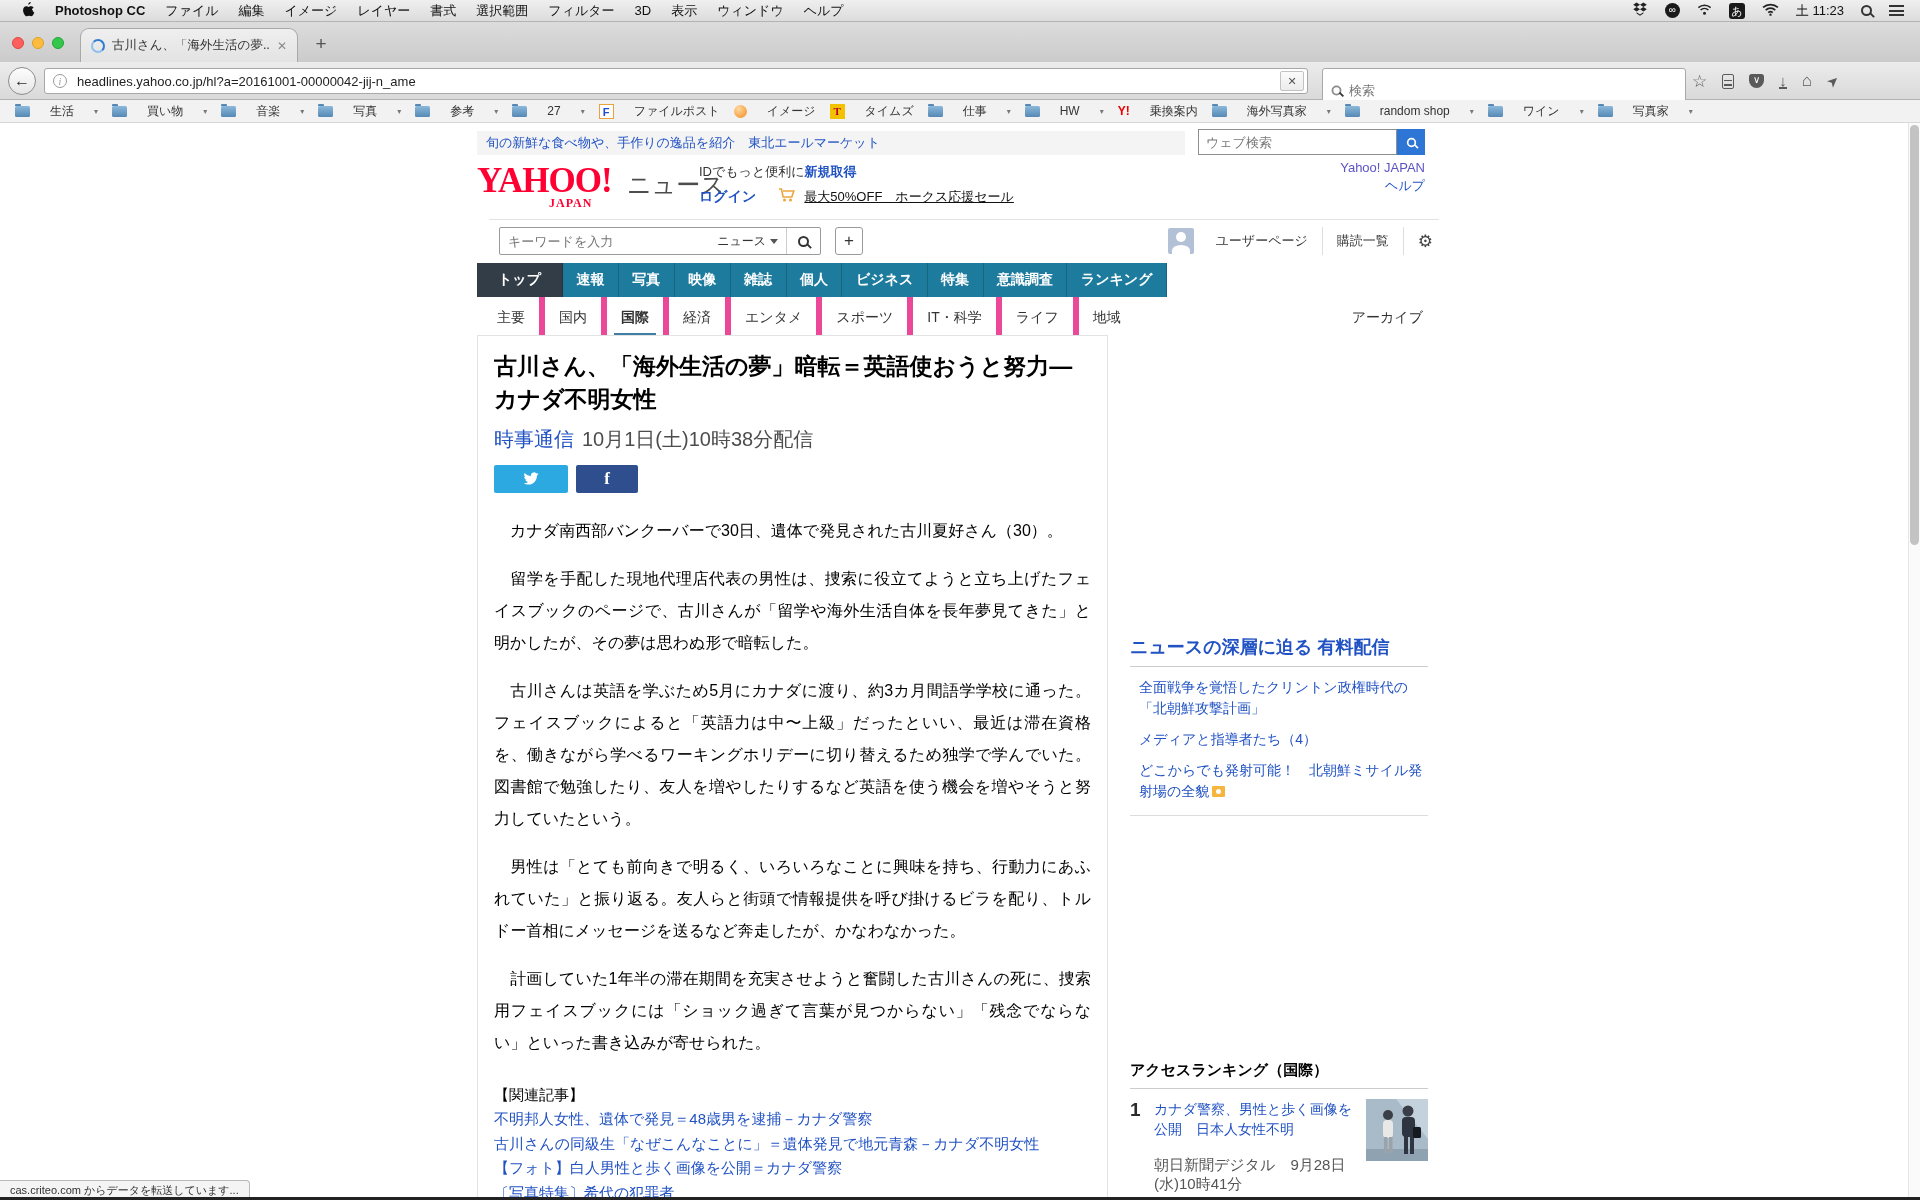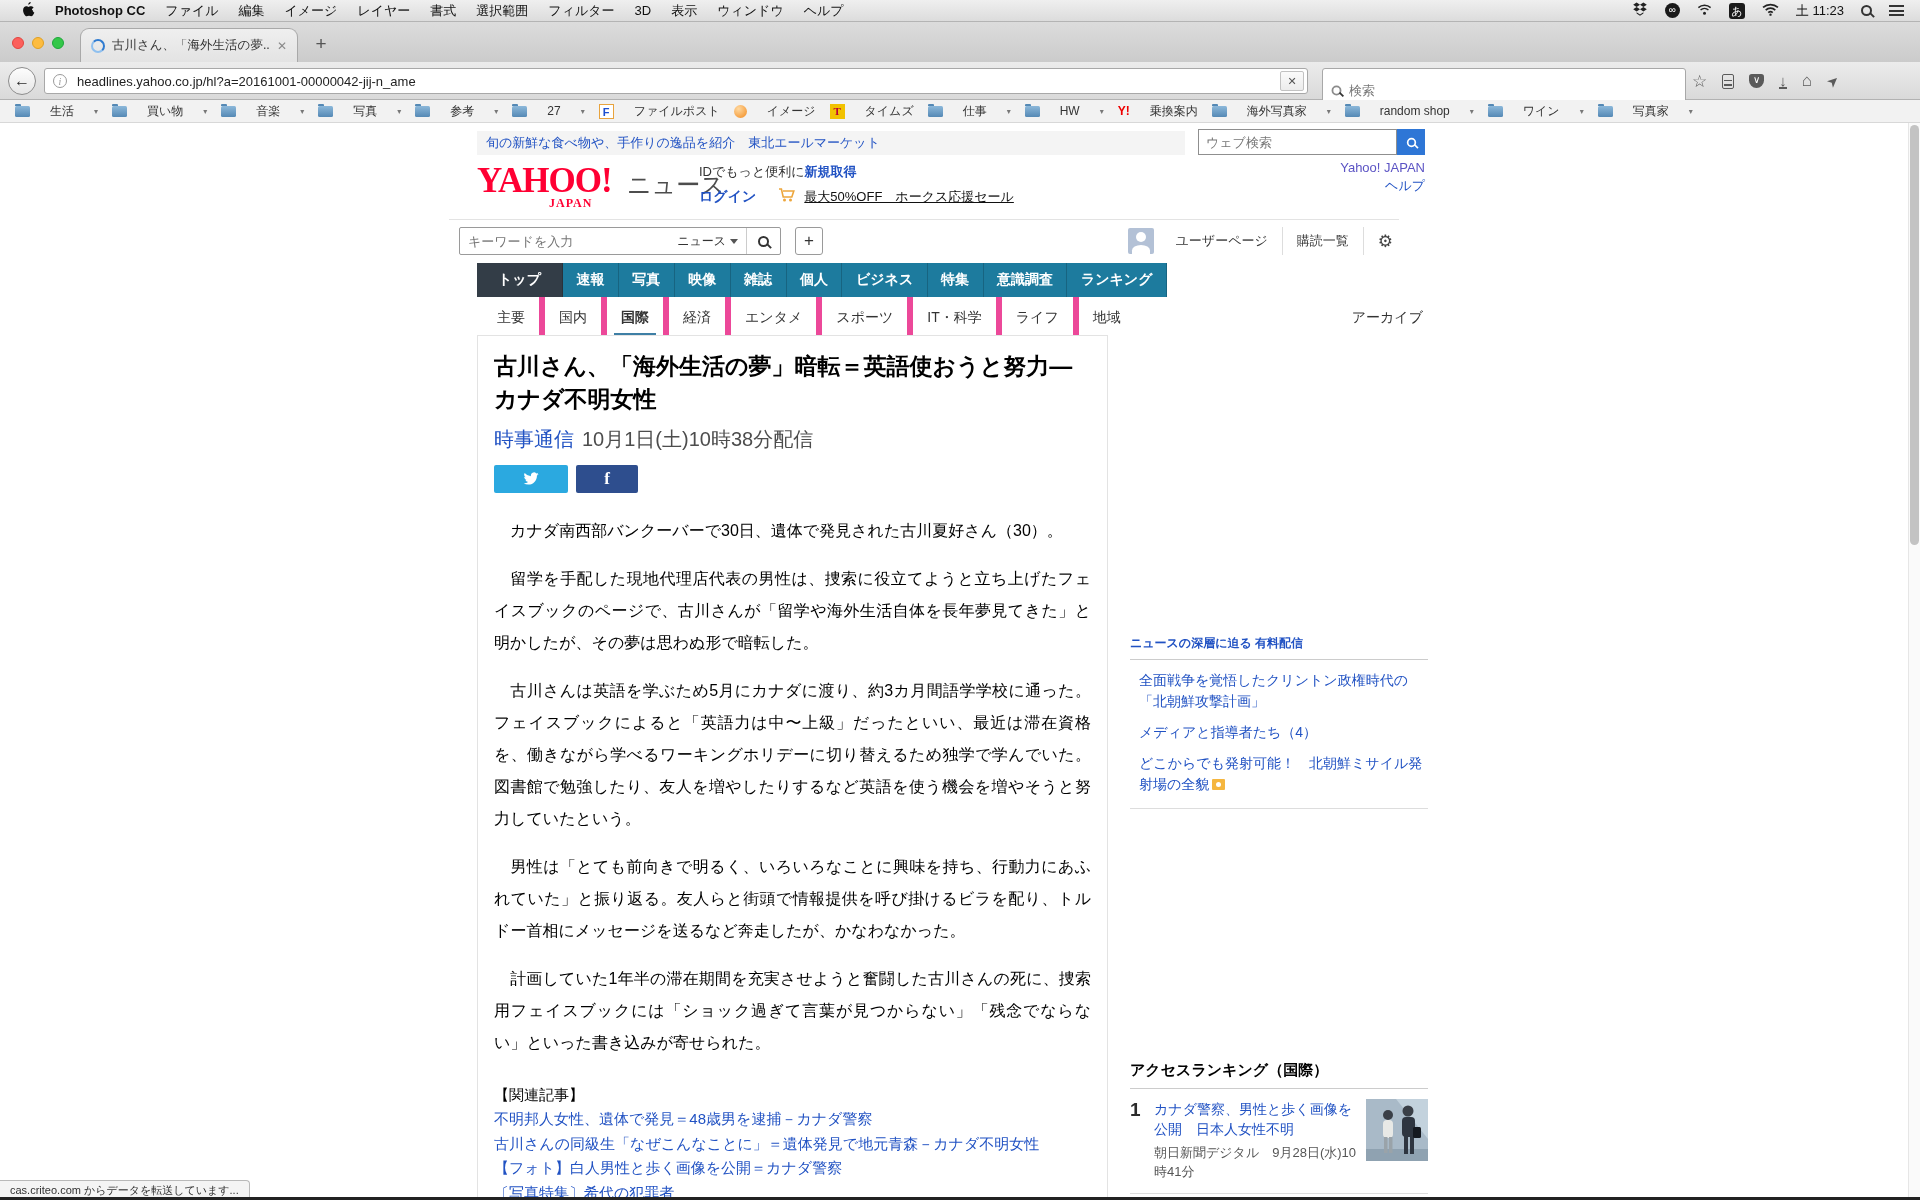--- a/index.html
+++ b/index.html
@@ -112,21 +112,21 @@
     font-weight:bold; font-size:12px; color:#ff0033; letter-spacing:1px; }
   .svcname { position:absolute; left:150px; top:10px; font-size:24px; color:#4d4d4d; }
   .idline { position:absolute; left:222px; top:4px; font-size:13px; color:#333; }
   .idline .link { font-weight:bold; }
   .loginline { position:absolute; left:222px; top:28px; font-size:13px; display:flex; align-items:center; gap:8px; }
   .loginline .login { font-weight:bold; font-size:14px; margin-right:14px; }
   .sale { color:#111; text-decoration:underline; }
   .toplinks { position:absolute; right:2px; top:0; text-align:right; font-size:13px; line-height:18px; }
   .portal { color:#5b53c4; }
 
-  .newssearch { position:absolute; left:449px; top:96px; width:950px; height:42px; border-top:1px solid #e3e3e3; }
+  .newssearch { position:absolute; left:489px; top:96px; width:950px; height:42px; border-top:1px solid #e3e3e3; }
   .nsgroup { position:absolute; left:10px; top:7px; width:322px; height:28px; border:1px solid #9a9a9a;
     border-radius:2px; display:flex; align-items:center; background:#fff; }
   .nsgroup input { flex:1; border:none; outline:none; font-size:13px; padding-left:8px; font-family:inherit; }
   .scope { display:flex; align-items:center; gap:4px; font-size:12px; color:#333; padding:0 8px; }
   .tri { width:0; height:0; border-left:4px solid transparent; border-right:4px solid transparent;
     border-top:5px solid #555; }
   .magbtn { width:34px; align-self:stretch; border-left:1px solid #ccc; display:flex;
     align-items:center; justify-content:center; }
   .magbtn .mag{ border-color:#333; } .magbtn .mag::after{ background:#333; }
   .plusbtn { position:absolute; left:346px; top:7px; width:28px; height:28px; border:1px solid #9a9a9a;
@@ -168,36 +168,36 @@
   .fbbtn { width:62px; height:28px; background:#2e4e8e; border-radius:2px; display:flex;
     align-items:center; justify-content:center; color:#fff; font-size:17px; font-weight:bold;
     font-family:"Liberation Serif","DejaVu Serif",serif; }
   .para { margin-top:16px; font-size:16px; line-height:32px; color:#000; text-align:justify; }
   .related { margin-top:24px; }
   .rhead { font-size:15px; color:#000; line-height:24px; }
   .rlink { display:block; font-size:15px; line-height:24.5px; }
 
   
   .sb-paid { position:absolute; left:1130px; top:512px; width:298px; }
-  .sb-head { font-size:12px; font-weight:bold; color:#2152c3; padding-bottom:7px; border-bottom:1px solid #ccc; }
+  .sb-head { font-size:18px; font-weight:bold; color:#2152c3; padding-bottom:7px; border-bottom:1px solid #ccc; }
   .sb-link { display:block; font-size:14px; line-height:21px; margin-top:10px; padding-left:9px; }
   .sb-bot { border-bottom:1px solid #ddd; height:14px; }
   .photo-ico { display:inline-block; width:13px; height:11px; background:#f5b63f; border-radius:1px;
     position:relative; vertical-align:-1px; margin-left:3px; }
   .photo-ico::after { content:""; position:absolute; left:4px; top:3px; width:5px; height:5px;
     border-radius:50%; background:#fff; }
 
   .sb-rank { position:absolute; left:1130px; top:938px; width:298px; }
   .rk-head { font-size:15px; font-weight:bold; color:#000; padding-bottom:8px; border-bottom:1px solid #ccc; }
   .ritem { display:flex; padding:10px 0 12px; border-bottom:1px solid #ddd; }
   .ritem.last { border-bottom:none; }
   .rnum { width:24px; font-size:19px; font-weight:bold; color:#2b2b2b; flex:none; }
   .rbody { flex:1; }
   .rtitle { font-size:14px; line-height:20px; display:block; }
-  .rmeta { font-size:13px; color:#555; line-height:19px; margin-top:4px; }
+  .rmeta { font-size:15px; color:#555; line-height:19px; margin-top:16px; }
   .rthumb { width:62px; height:62px; margin-left:8px; flex:none; }
 
   .vscroll { position:absolute; right:0; top:0; bottom:0; width:12px; background:#fafafa;
     border-left:1px solid #e6e6e6; }
   .vthumb { position:absolute; left:1px; top:2px; width:9px; height:420px; background:#c3c3c3; border-radius:5px; }
   .statusbub { position:absolute; left:0; bottom:0; height:20px; background:#f4f4f4;
     border:1px solid #b9b9b9; border-left:none; border-bottom:none; border-radius:0 4px 0 0;
     padding:0 10px; font-size:11px; color:#333; line-height:18px; }
   .winbottom { position:absolute; left:0; right:0; bottom:0; height:3px; background:#222; z-index:40; }
 </style>

